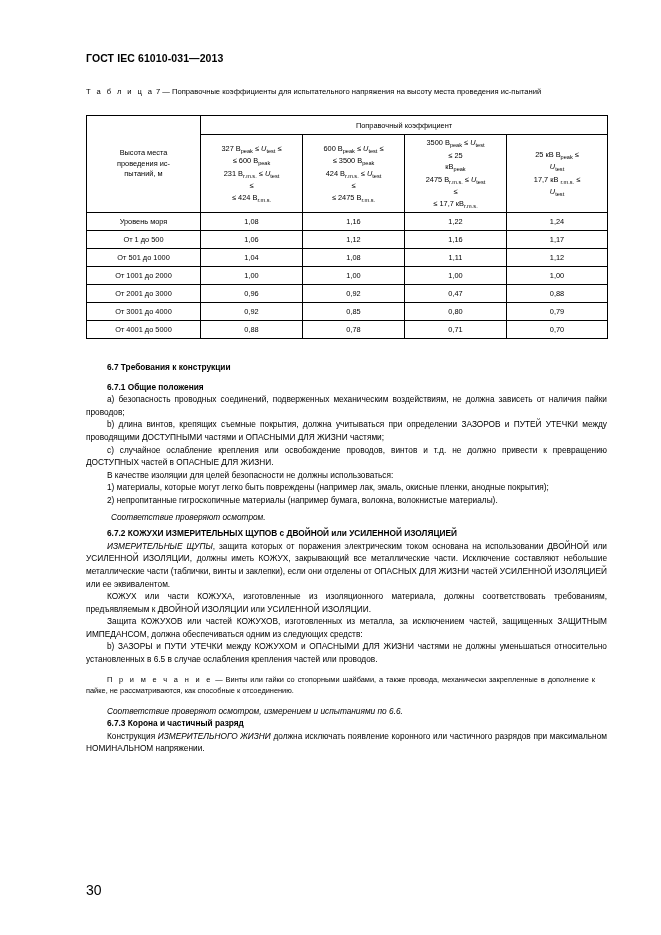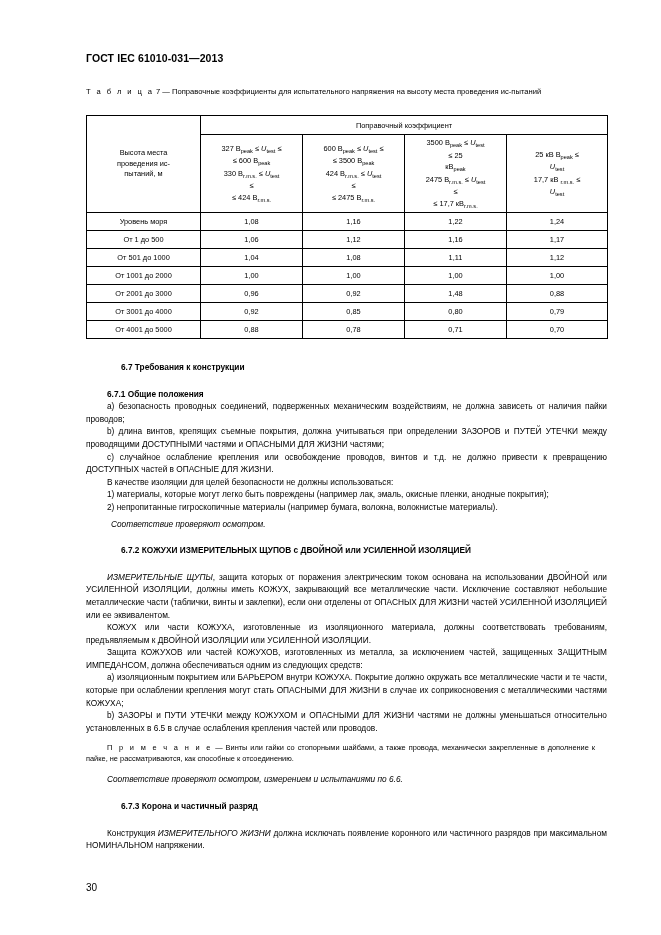--- a/index.html
+++ b/index.html
@@ -101,21 +101,21 @@
     margin-top: 22px;
     font-size: 8.3px;
     line-height: 12.6px;
   }
   p.ind {
     margin: 0;
     text-align: justify;
     text-indent: 21px;
   }
   p.head {
-    margin: 14px;
+    margin: 0;
     font-weight: bold;
     text-indent: 21px;
     text-align: left;
   }
   p.head-gap {
     margin: 7px 0 0 0;
     font-weight: bold;
     text-indent: 21px;
     text-align: left;
   }
@@ -138,21 +138,21 @@
     text-indent: 21px;
     text-align: left;
   }
   .i { font-style: italic; }
 
   
   .page-number {
     position: absolute;
     left: 70px;
     top: 882px;
-    font-size: 10px;
+    font-size: 14px;
   }
 </style>
 </head>
 <body>
 
 <div class="page">
 
   <div class="content">
 
     <div class="doc-header">ГОСТ IEC 61010-031—2013</div>
@@ -169,21 +169,21 @@
       </colgroup>
       <tbody>
         <tr>
           <td class="alt-head" rowspan="2">Высота места проведения ис-пытаний, м</td>
           <td class="grp-head" colspan="4">Поправочный коэффициент</td>
         </tr>
         <tr>
           <td class="cond">
             <span>327 В</span><sub>peak</sub><span> ≤ </span><i>U</i><sub>test</sub><span> ≤</span><br>
             <span>≤ 600 В</span><sub>peak</sub><br>
-            <span>330 В</span><sub>r.m.s.</sub><span> ≤ </span><i>U</i><sub>test</sub><span> ≤</span><br>
+            <span>231 В</span><sub>r.m.s.</sub><span> ≤ </span><i>U</i><sub>test</sub><span> ≤</span><br>
             <span>≤ 424 В</span><sub>r.m.s.</sub>
           </td>
           <td class="cond">
             <span>600 В</span><sub>peak</sub><span> ≤ </span><i>U</i><sub>test</sub><span> ≤</span><br>
             <span>≤ 3500 В</span><sub>peak</sub><br>
             <span>424 В</span><sub>r.m.s.</sub><span> ≤ </span><i>U</i><sub>test</sub><span> ≤</span><br>
             <span>≤ 2475 В</span><sub>r.m.s.</sub>
           </td>
           <td class="cond">
             <span>3500 В</span><sub>peak</sub><span> ≤ </span><i>U</i><sub>test</sub><span> ≤ 25</span><br>
@@ -222,21 +222,21 @@
           <td class="rowlabel">От 1001 до 2000</td>
           <td class="val">1,00</td>
           <td class="val">1,00</td>
           <td class="val">1,00</td>
           <td class="val">1,00</td>
         </tr>
         <tr>
           <td class="rowlabel">От 2001 до 3000</td>
           <td class="val">0,96</td>
           <td class="val">0,92</td>
-          <td class="val">1,48</td>
+          <td class="val">0,47</td>
           <td class="val">0,88</td>
         </tr>
         <tr>
           <td class="rowlabel">От 3001 до 4000</td>
           <td class="val">0,92</td>
           <td class="val">0,85</td>
           <td class="val">0,80</td>
           <td class="val">0,79</td>
         </tr>
         <tr>
@@ -258,21 +258,20 @@
       <p class="ind">c) случайное ослабление крепления или освобождение проводов, винтов и т.д. не должно привести к превращению ДОСТУПНЫХ частей в ОПАСНЫЕ ДЛЯ ЖИЗНИ.</p>
       <p class="ind">В качестве изоляции для целей безопасности не должны использоваться:</p>
       <p class="ind">1) материалы, которые могут легко быть повреждены (например лак, эмаль, окисные пленки, анодные покрытия);</p>
       <p class="ind">2) непропитанные гигроскопичные материалы (например бумага, волокна, волокнистые материалы).</p>
       <p class="ital">Соответствие проверяют осмотром.</p>
 
       <p class="head">6.7.2 КОЖУХИ ИЗМЕРИТЕЛЬНЫХ ЩУПОВ с ДВОЙНОЙ или УСИЛЕННОЙ ИЗОЛЯЦИЕЙ</p>
       <p class="ind"><i class="i">ИЗМЕРИТЕЛЬНЫЕ ЩУПЫ</i><span>, защита которых от поражения электрическим током основана на использовании ДВОЙНОЙ или УСИЛЕННОЙ ИЗОЛЯЦИИ, должны иметь КОЖУХ, закрывающий все металлические части. Исключение составляют небольшие металлические части (таблички, винты и заклепки), если они отделены от ОПАСНЫХ ДЛЯ ЖИЗНИ частей УСИЛЕННОЙ ИЗОЛЯЦИЕЙ или ее эквивалентом.</span></p>
       <p class="ind">КОЖУХ или части КОЖУХА, изготовленные из изоляционного материала, должны соответствовать требованиям, предъявляемым к ДВОЙНОЙ ИЗОЛЯЦИИ или УСИЛЕННОЙ ИЗОЛЯЦИИ.</p>
       <p class="ind">Защита КОЖУХОВ или частей КОЖУХОВ, изготовленных из металла, за исключением частей, защищенных ЗАЩИТНЫМ ИМПЕДАНСОМ, должна обеспечиваться одним из следующих средств:</p>
-      <p class="ind">a) изоляционным покрытием или БАРЬЕРОМ внутри КОЖУХА. Покрытие должно окружать все металлические части и те части, которые при ослаблении крепления могут стать ОПАСНЫМИ ДЛЯ ЖИЗНИ в случае их соприкосновения с металлическими частями КОЖУХА;</p>
       <p class="ind">b) ЗАЗОРЫ и ПУТИ УТЕЧКИ между КОЖУХОМ и ОПАСНЫМИ ДЛЯ ЖИЗНИ частями не должны уменьшаться относительно установленных в 6.5 в случае ослабления крепления частей или проводов.</p>
 
       <p class="note"><span class="spaced">П р и м е ч а н и е</span> <span>— Винты или гайки со стопорными шайбами, а также провода, механически закрепленные в дополнение к пайке, не рассматриваются, как способные к отсоединению.</span></p>
 
       <p class="ital-gap">Соответствие проверяют осмотром, измерением и испытаниями по 6.6.</p>
       <p class="head">6.7.3 Корона и частичный разряд</p>
       <p class="ind"><span>Конструкция </span><i class="i">ИЗМЕРИТЕЛЬНОГО ЖИЗНИ</i><span> должна исключать появление коронного или частичного разрядов при максимальном НОМИНАЛЬНОМ напряжении.</span></p>
 
     </div>
   </div>

